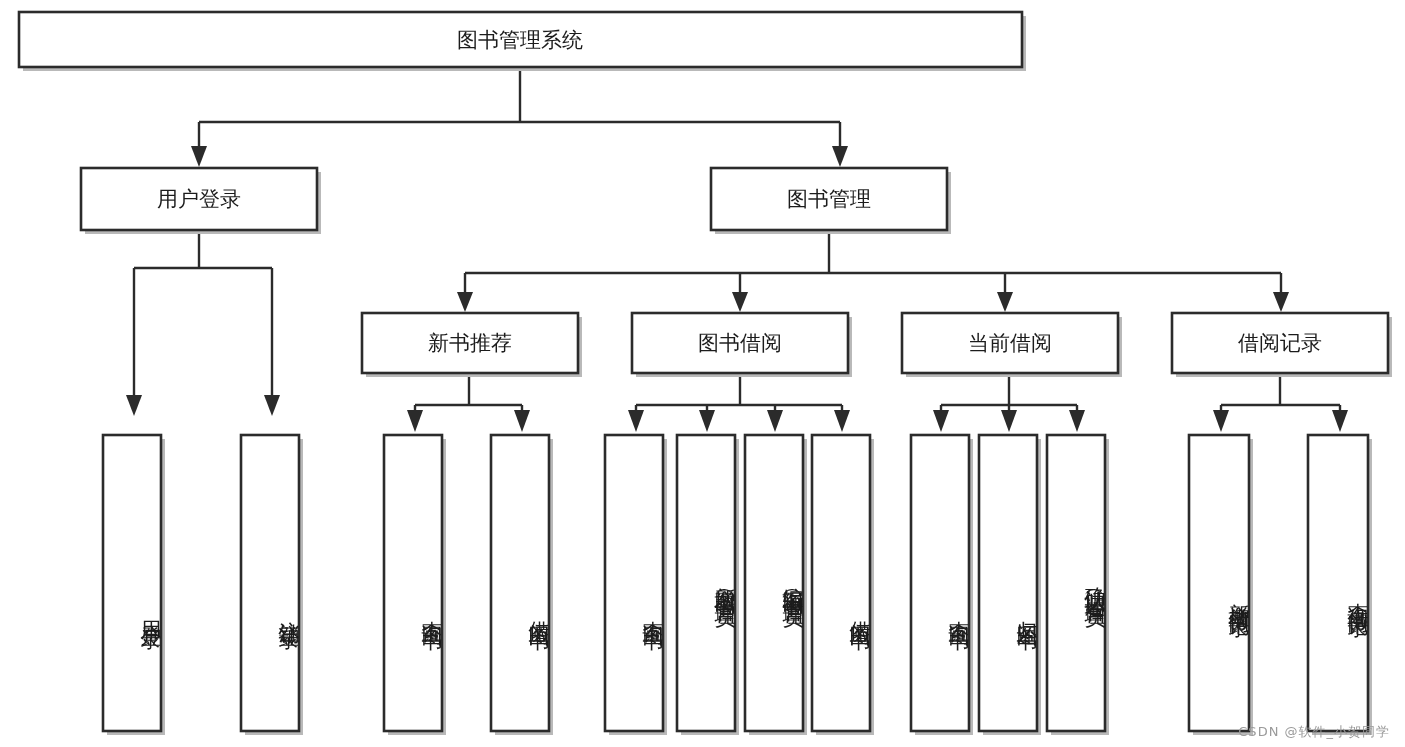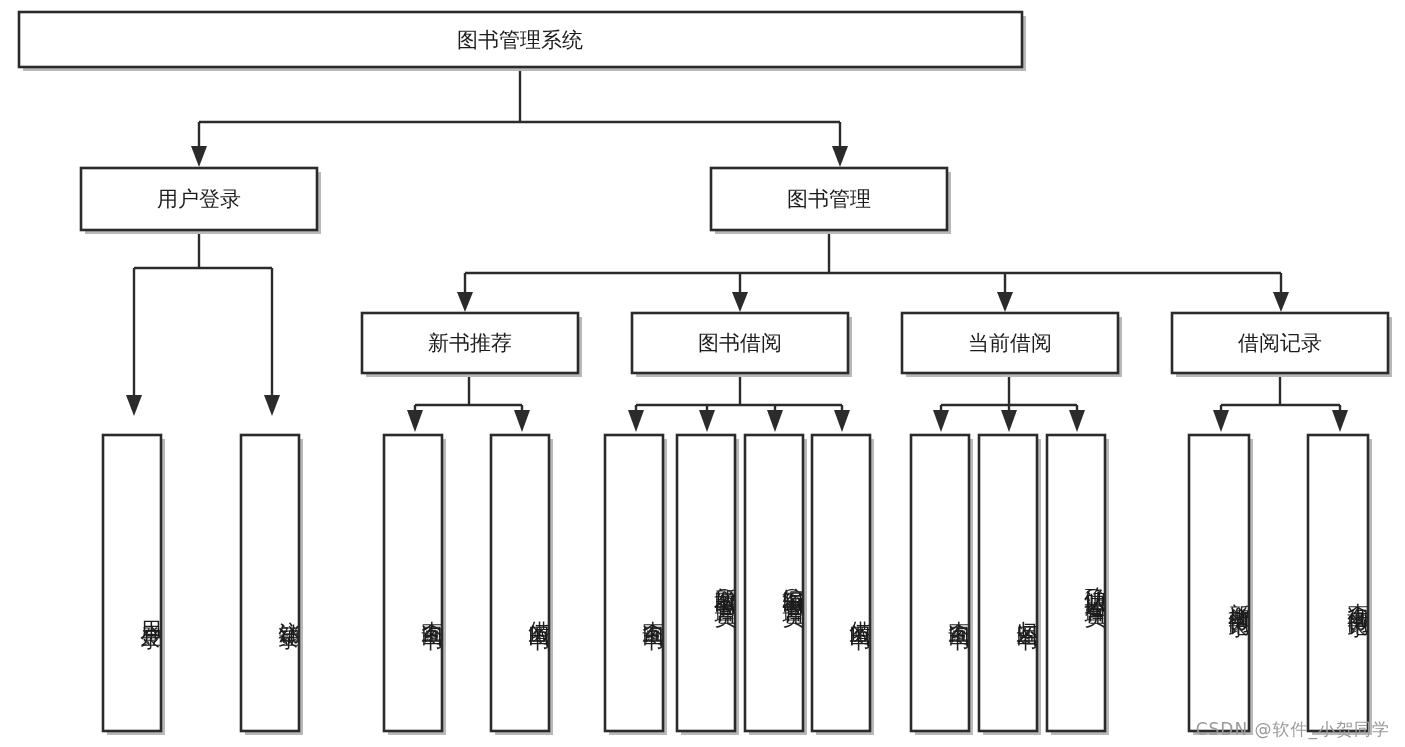--- a/index.html
+++ b/index.html
@@ -61,21 +61,21 @@
     line-height: 1;
     text-align: center;
     white-space: nowrap;
     pointer-events: none;
   }
   .watermark {
     position: absolute;
     right: 8px;
     bottom: 6px;
     font-family: "DejaVu Sans", "Liberation Sans", sans-serif;
-    font-size: 17px;
+    font-size: 13px;
     color: #9a9a9a;
     letter-spacing: 1px;
     white-space: nowrap;
   }
 </style>
 </head>
 <body>
 
 <div id="diagram-root">
 

